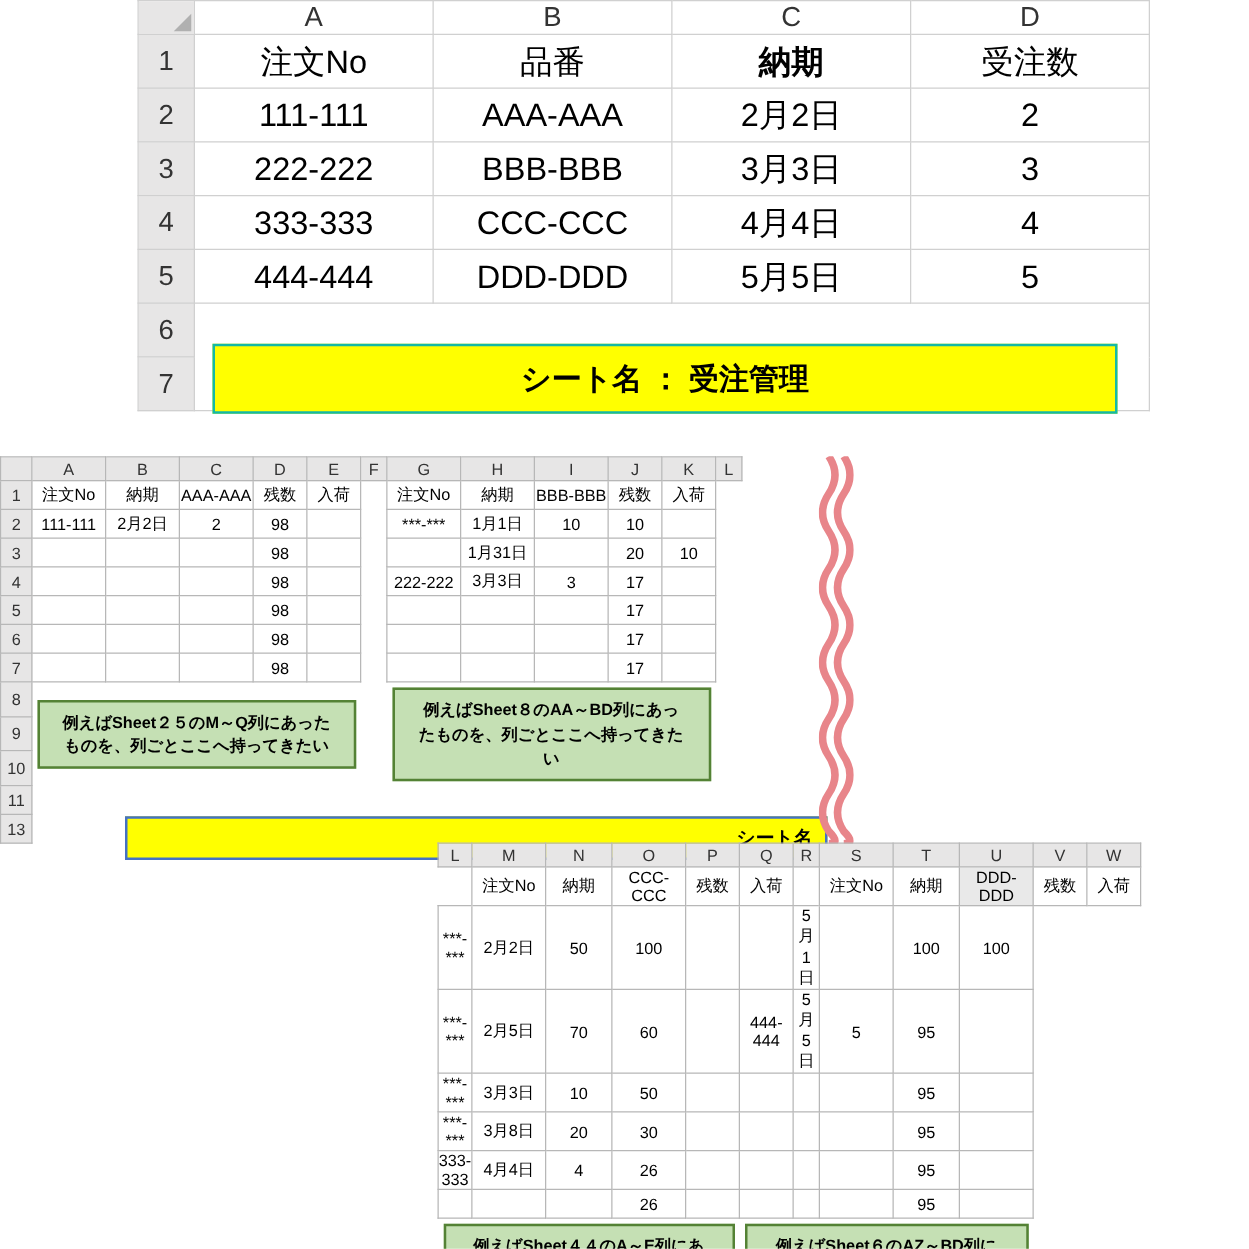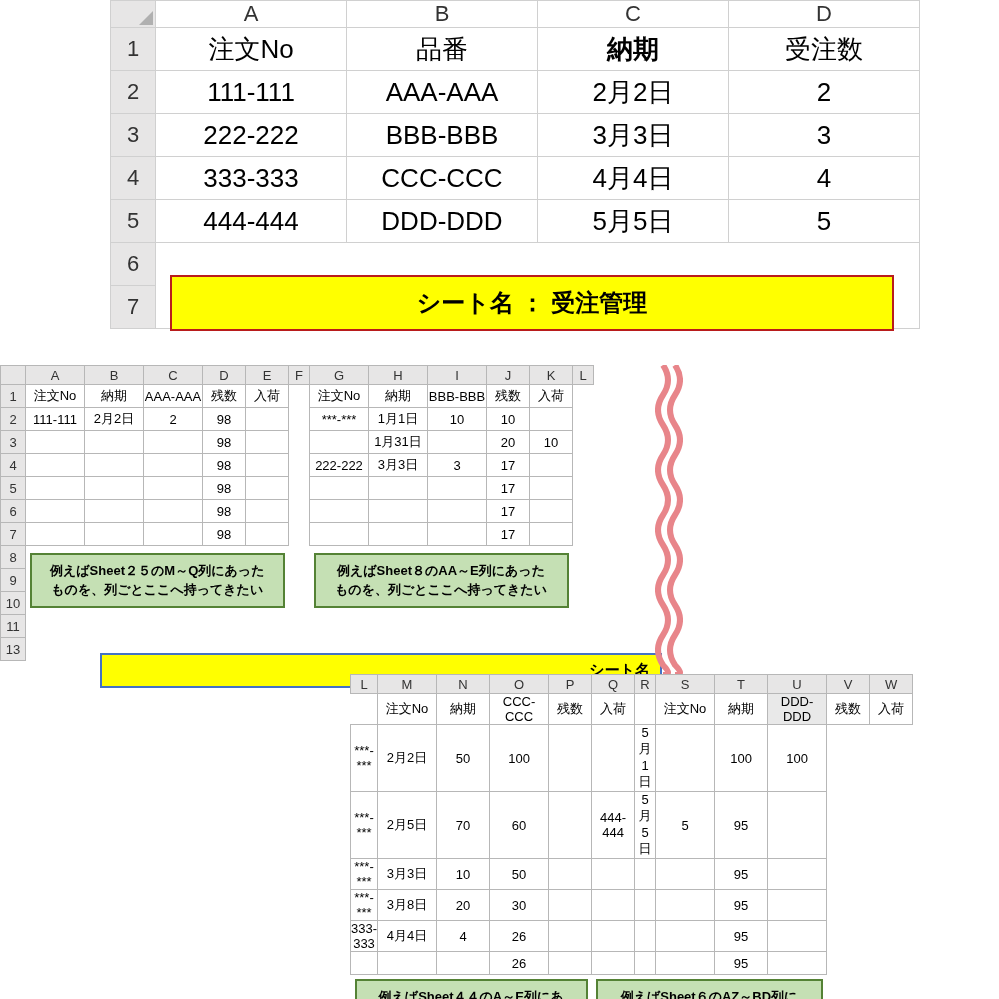--- a/index.html
+++ b/index.html
@@ -5,21 +5,21 @@
   body { margin:0; padding:0; font-family:"Meiryo","MS PGothic",sans-serif; background:#fff; width:999px; height:999px; position:relative; }
   .box { position:absolute; }
   
   .big-table { border-collapse:collapse; }
   .big-table td, .big-table th { border:1px solid #d0d0d0; text-align:center; font-size:26px; padding:0; height:42px; }
   .big-table .rowhdr { background:#e7e6e6; width:44px; font-size:22px; color:#333; }
   .big-table .colhdr { background:#e7e6e6; height:26px; font-size:22px; color:#333; }
   .big-table .cell { width:190px; background:#fff; }
   .big-table .corner { background:#e7e6e6; width:44px; height:26px; position:relative; }
   .big-table .corner::after { content:""; position:absolute; right:2px; bottom:2px; width:0; height:0; border-left:14px solid transparent; border-bottom:14px solid #b0b0b0; }
-  .big-label { position:absolute; background:#ffff00; border:2px solid #b91c1c; font-weight:bold; font-size:24px; text-align:center; padding:10px 0; }
+  .big-label { position:absolute; background:#ffff00; border:2px solid #14b8a6; font-weight:bold; font-size:24px; text-align:center; padding:10px 0; }
   
   .ss { border-collapse:collapse; }
   .ss td, .ss th { border:1px solid #b7b7b7; font-size:13px; text-align:center; padding:0; height:22px; }
   .ss .rh { background:#e7e6e6; width:24px; color:#333; }
   .ss .ch { background:#e7e6e6; height:18px; color:#333; }
   .ss .narrow { width:20px; }
   .ss .w60 { width:58px; }
   .ss .w50 { width:52px; }
   .ss .w40 { width:42px; }
   .green-note { background:#c5e0b4; border:2px solid #548235; font-size:13px; padding:6px 17px; line-height:1.5; font-weight:bold; }
@@ -215,21 +215,21 @@
         </tr>
       </tbody>
     <tbody>
         <tr>
           <td class="rh">8</td>
       <td colspan="5" rowspan="3" style="border:none;padding:4px">
             <div class="green-note">例えばSheet２５のM～Q列にあったものを、列ごとここへ持ってきたい</div>
           </td>
       <td rowspan="5" style="border:none"></td>
       <td colspan="5" rowspan="3" style="border:none;padding:4px">
-            <div class="green-note">例えばSheet８のAA～E列にあったものを、列ごとここへ持ってきたい</div>
+            <div class="green-note">例えばSheet８のAA～BD列にあったものを、列ごとここへ持ってきたい</div>
           </td>
       <td rowspan="5" style="border:none"></td>
     </tr>
     <tr>
           <td class="rh">9</td>
         </tr>
     <tr>
           <td class="rh">10</td>
         </tr>
     <tr>

